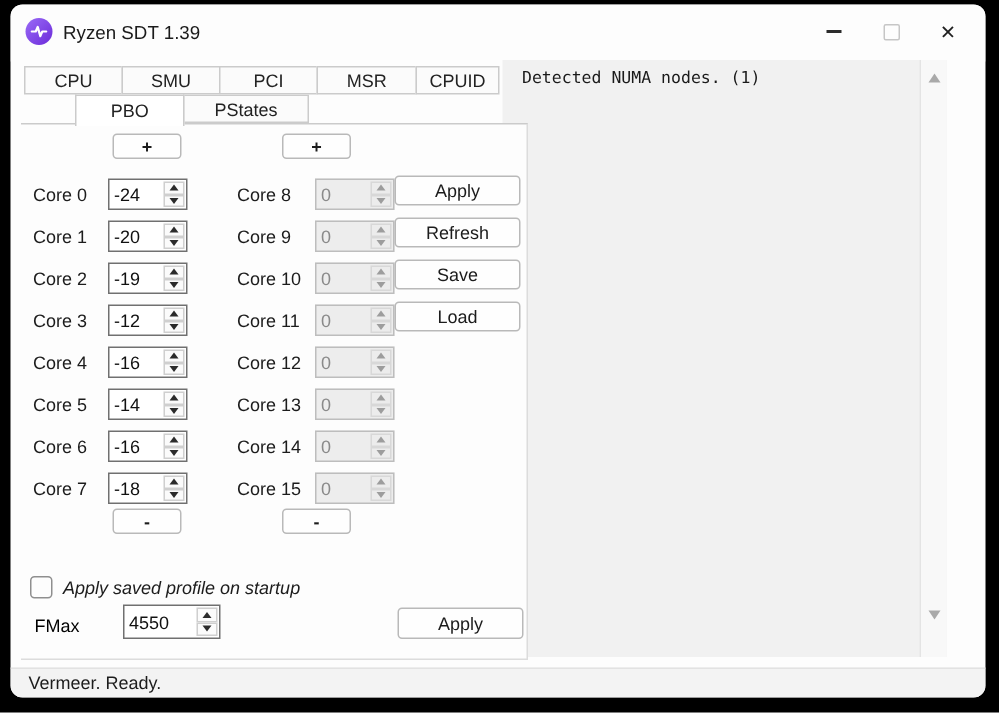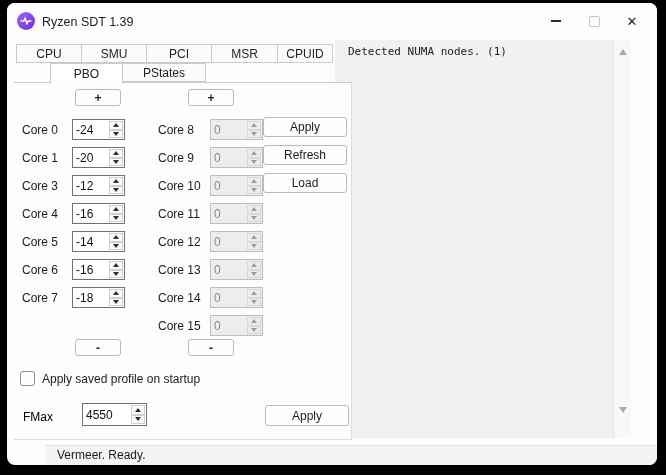--- a/index.html
+++ b/index.html
@@ -53,39 +53,39 @@
     display:flex;align-items:center;justify-content:center;}
   .spin-btn:last-child{margin-top:0;margin-bottom:1px;}
   .tri-up{width:0;height:0;border-left:3px solid transparent;border-right:3px solid transparent;border-bottom:4px solid #2b2b2b;}
   .tri-down{width:0;height:0;border-left:3px solid transparent;border-right:3px solid transparent;border-top:4px solid #2b2b2b;}
   .spin.disabled{background:#ededed;border-color:#bdbdbd;}
   .spin.disabled .spin-input{color:#8a8a8a;}
   .spin.disabled .spin-btn{background:#ececec;border-color:#d8d8d8;}
   .spin.disabled .tri-up{border-bottom-color:#9d9d9d;}
   .spin.disabled .tri-down{border-top-color:#9d9d9d;}
   
-  .startup{position:absolute;left:13px;top:368px;display:flex;align-items:center;gap:7px;z-index:2;}
+  .startup{position:absolute;left:13px;top:381px;display:flex;align-items:center;gap:7px;z-index:2;font-style:italic;}
   .checkbox{box-sizing:border-box;width:15px;height:15px;border:1px solid #8f8f8f;border-radius:3px;background:#fdfdfd;}
   .startup-label{font-size:12px;color:#1c1c1c;}
   .fmax-label{position:absolute;left:16px;top:403px;font-size:12px;color:#000000;line-height:22px;z-index:2;}
   .fmax-spin{position:absolute;left:75px;top:400px;width:65px;height:23px;z-index:2;}
   .fmax-apply{position:absolute;left:258px;top:402px;width:84px;height:21px;z-index:2;}
   
   .log{position:absolute;left:328px;top:37px;width:296px;height:398px;background:#f1f1f1;box-sizing:border-box;}
   .log-text{position:absolute;left:13px;top:5px;font-family:"DejaVu Sans Mono","Liberation Mono",monospace;
     font-size:11px;color:#1a1a1a;white-space:pre;}
   .scrollbar{position:absolute;right:0;top:0;width:17px;height:100%;background:#f8f8f8;border-left:1px solid #e4e4e4;}
   .sb-arrow{position:absolute;left:0;width:17px;height:16px;display:flex;align-items:center;justify-content:center;}
   .sb-up{top:4px;}
   .sb-down{bottom:20px;}
   .sb-tri-up{width:0;height:0;border-left:4px solid transparent;border-right:4px solid transparent;border-bottom:6px solid #a9a9a9;}
   .sb-tri-down{width:0;height:0;border-left:4px solid transparent;border-right:4px solid transparent;border-top:6px solid #a9a9a9;}
   
   .statusbar{position:absolute;left:0;right:0;bottom:0;height:19px;background:#f3f3f3;
-    border-top:1px solid #e2e2e2;margin-left:38px;}
+    border-top:1px solid #e2e2e2;}
   .status-text{position:absolute;left:12px;top:2px;font-size:12px;color:#1c1c1c;}
 </style>
 </head>
 <body>
 
 <div id="window">
 
   <div class="titlebar">
     <div class="app-icon">
       <svg width="14" height="14" viewBox="0 0 16 16">
@@ -146,20 +146,34 @@
             <div class="spin-btn">
               <i class="tri-up"></i>
             </div>
             <div class="spin-btn">
               <i class="tri-down"></i>
             </div>
           </div>
         </div>
       </div>
     <div class="row">
+        <div class="core-label">Core 2</div>
+        <div class="spin">
+          <input class="spin-input" value="-19" style="">
+          <div class="spin-btns">
+            <div class="spin-btn">
+              <i class="tri-up"></i>
+            </div>
+            <div class="spin-btn">
+              <i class="tri-down"></i>
+            </div>
+          </div>
+        </div>
+      </div>
+    <div class="row">
         <div class="core-label">Core 3</div>
         <div class="spin">
           <input class="spin-input" value="-12" style="">
           <div class="spin-btns">
             <div class="spin-btn">
               <i class="tri-up"></i>
             </div>
             <div class="spin-btn">
               <i class="tri-down"></i>
             </div>
@@ -335,20 +349,21 @@
               <i class="tri-down"></i>
             </div>
           </div>
         </div>
       </div>
   </div>
 
   <div class="actions">
     <div class="btn">Apply</div>
     <div class="btn">Refresh</div>
+    <div class="btn">Save</div>
     <div class="btn">Load</div>
   </div>
 
   <div class="btn pm-btn" style="left:68px;top:336px">-</div>
   <div class="btn pm-btn" style="left:181px;top:336px">-</div>
 
   <div class="startup">
     <span class="checkbox"></span>
     <span class="startup-label">Apply saved profile on startup</span>
   </div>

